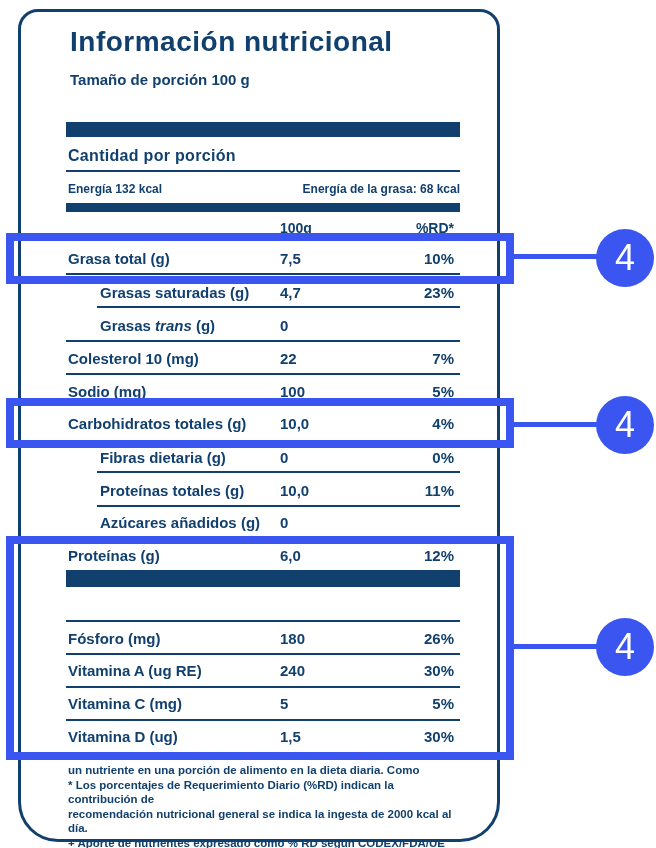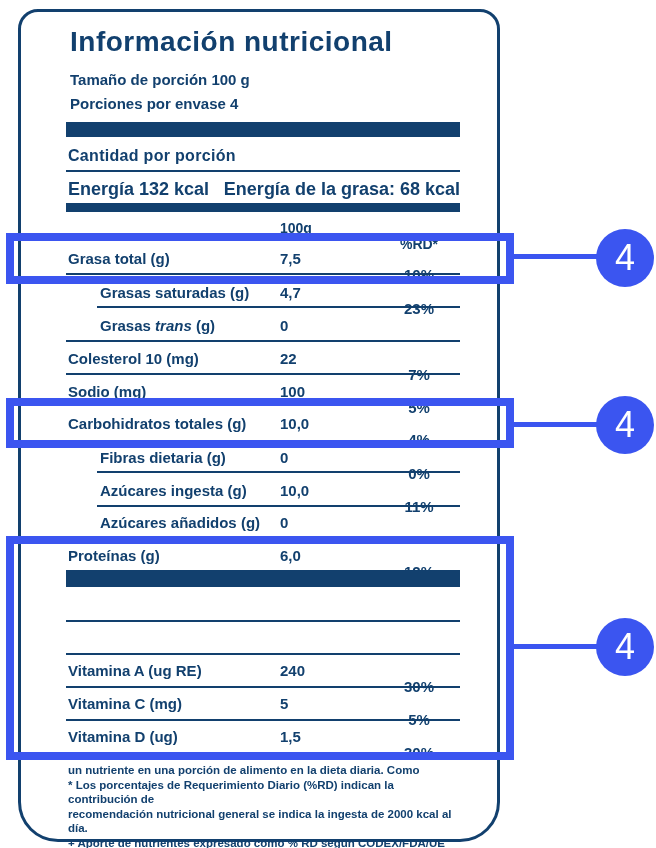--- a/index.html
+++ b/index.html
@@ -13,29 +13,29 @@
   .title { position:absolute; left:70px; top:26px; width:400px; font-size:28px; font-weight:800; letter-spacing:.5px; }
 
   .line { position:absolute; left:70px; width:392px; font-size:15px; font-weight:600; line-height:20px; }
 
   .bar { position:absolute; left:66px; width:394px; background:var(--ink); }
 
   .section-head { position:absolute; left:68px; top:145px; font-size:16px; font-weight:800; line-height:22px; letter-spacing:.3px; }
 
   .rule { position:absolute; height:2px; background:var(--ink); }
 
-  .energy { position:absolute; left:68px; top:178px; width:392px; height:22px; font-size:18px; font-weight:700; line-height:22px; }
+  .energy { position:absolute; left:68px; top:178px; width:392px; height:22px; font-size:12px; font-weight:700; line-height:22px; }
   .energy .right { position:absolute; right:0; top:0; }
 
   .row { position:absolute; left:68px; width:392px; height:22px; font-size:15px; font-weight:600; line-height:22px; }
   .row .lbl { position:absolute; left:0; top:0; white-space:nowrap; }
   .row.ind .lbl { left:32px; }
   .row.b { font-weight:800; }
   .row .val { position:absolute; right:70px; top:0; width:110px; text-align:left; }
-  .row .pct { position:absolute; right:6px; top:16px; width:70px; text-align:center; }
+  .row .pct { position:absolute; right:6px; top:0; width:70px; text-align:right; }
   .row .lbl i { font-style:italic;text-align:right; }
 
   .hdr { font-size:14px; font-weight:800; }
 
   .footnote { position:absolute; left:68px; top:763px; width:398px; font-size:11.5px; font-weight:600; line-height:14.5px; }
 
   .hl { position:absolute; left:6px; width:508px; border:8px solid var(--accent); background:transparent; }
   .connector { position:absolute; left:512px; width:86px; height:5px; background:var(--accent); }
   .badge { position:absolute; left:596px; width:58px; height:58px; border-radius:50%; background:var(--accent);
            color:#fff; font-size:36px; font-weight:500; display:flex; align-items:center; justify-content:center; }
@@ -43,21 +43,20 @@
 </head>
 <body>
 
 <div class="screen">
 
   <div class="card"></div>
 
   <div class="title">Información nutricional</div>
 
   <div class="line" style="top:70px">Tamaño de porción 100 g</div>
-  <div class="line" style="top:94px">Porciones por envase 4</div>
 
   <div class="bar" style="top:122px;height:15px"></div>
 
   <div class="section-head">Cantidad por porción</div>
   <div class="rule" style="left:66px;top:170px;width:394px"></div>
 
   <div class="energy">
     <span>Energía 132 kcal</span>
     <span class="right">Energía de la grasa: 68 kcal</span>
   </div>
@@ -110,21 +109,21 @@
   </div>
 
   <div class="row ind" style="top:447px">
     <span class="lbl">Fibras dietaria (g)</span>
     <span class="val">0</span>
     <span class="pct">0%</span>
   </div>
   <div class="rule" style="left:97px;top:471px;width:363px"></div>
 
   <div class="row ind" style="top:480px">
-    <span class="lbl">Azúcares ingesta (g)</span>
+    <span class="lbl">Proteínas totales (g)</span>
     <span class="val">10,0</span>
     <span class="pct">11%</span>
   </div>
   <div class="rule" style="left:97px;top:505px;width:363px"></div>
 
   <div class="row ind" style="top:512px">
     <span class="lbl">Azúcares añadidos (g)</span>
     <span class="val">0</span>
     <span class="pct"></span>
   </div>
@@ -132,20 +131,25 @@
   <div class="row b" style="top:545px">
     <span class="lbl">Proteínas (g)</span>
     <span class="val">6,0</span>
     <span class="pct">12%</span>
   </div>
 
   <div class="bar" style="top:570px;height:17px"></div>
 
   <div class="rule" style="left:66px;top:620px;width:394px"></div>
 
+  <div class="row" style="top:628px">
+    <span class="lbl">Fósforo (mg)</span>
+    <span class="val">180</span>
+    <span class="pct">26%</span>
+  </div>
   <div class="rule" style="left:66px;top:653px;width:394px"></div>
 
   <div class="row" style="top:660px">
     <span class="lbl">Vitamina A (ug RE)</span>
     <span class="val">240</span>
     <span class="pct">30%</span>
   </div>
   <div class="rule" style="left:66px;top:686px;width:394px"></div>
 
   <div class="row" style="top:693px">

